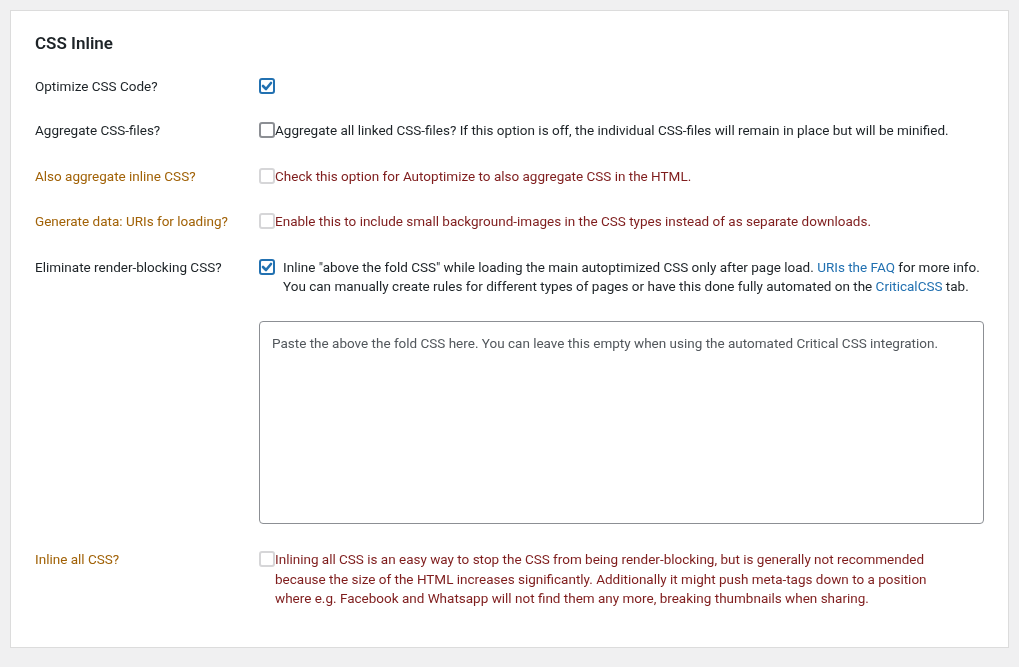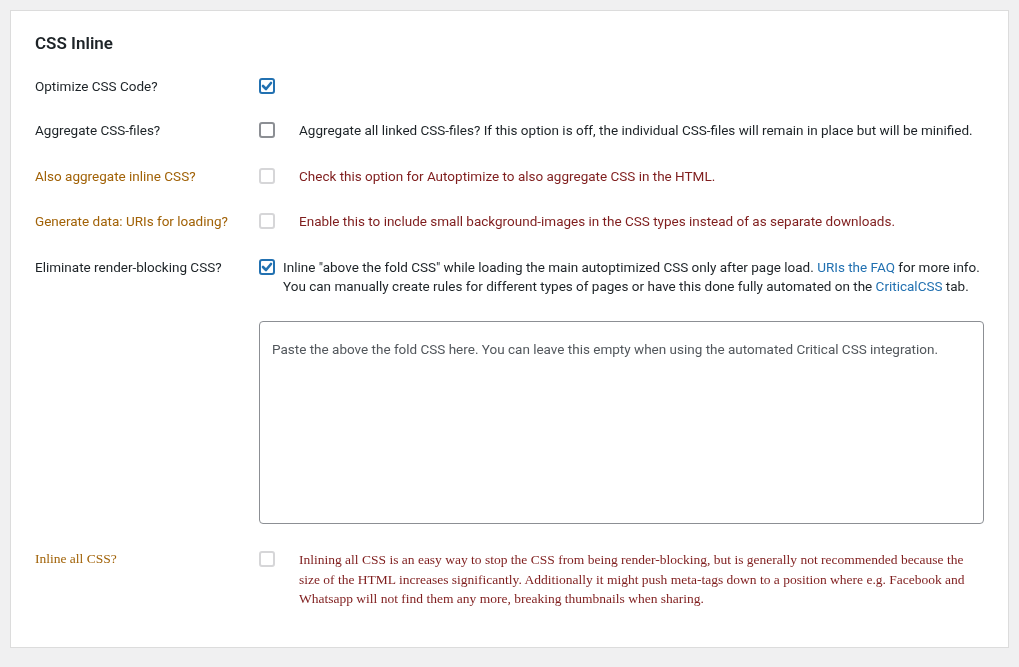--- a/index.html
+++ b/index.html
@@ -22,35 +22,35 @@
     font-size: 17px;
     font-weight: 600;
     margin: 0 0 24px 0;
     color: #1d2327;
   }
   .row {
     display: flex;
     align-items: flex-start;
     margin-bottom: 26px;
   }
-  .row:last-child { margin-bottom: 12px; font-family: Liberation Serif, serif; }
+  .row:last-child { margin-bottom: 12px; }
   .label-col {
     flex: 0 0 224px;
     font-size: 13.5px;
     font-weight: 400;
     color: #1d2327;
     padding-top: 0;
     line-height: 1.35;
   }
   .row.disabled .label-col { color: #a16207; }
   .ctl-col {
     flex: 1 1 auto;
     display: flex;
     align-items: flex-start;
-    gap: 24px;
+    gap: 0;
   }
   .cb {
     flex: 0 0 auto;
     width: 16px;
     height: 16px;
     border: 2px solid #8c8f94;
     border-radius: 3px;
     background: #fff;
     cursor: pointer;
     position: relative;
@@ -84,21 +84,21 @@
   .row.disabled .desc { color: #7f1d1d; }
   a.link {
     color: #2271b1;
     text-decoration: none;
   }
   textarea.critical {
     width: 725px;
     height: 203px;
     border: 1px solid #8c8f94;
     border-radius: 4px;
-    padding: 18px 12px;
+    padding: 12px 12px;
     font-family: inherit;
     font-size: 13.5px;
     resize: none;
     color: #2c3338;
     margin-top: 24px;
     line-height: 1.4;
   }
   textarea.critical::placeholder { color: #52575c; }
   .ctl-stack { display: flex; flex-direction: column; }
   .ctl-inline { display: flex; align-items: flex-start; gap: 8px; }

